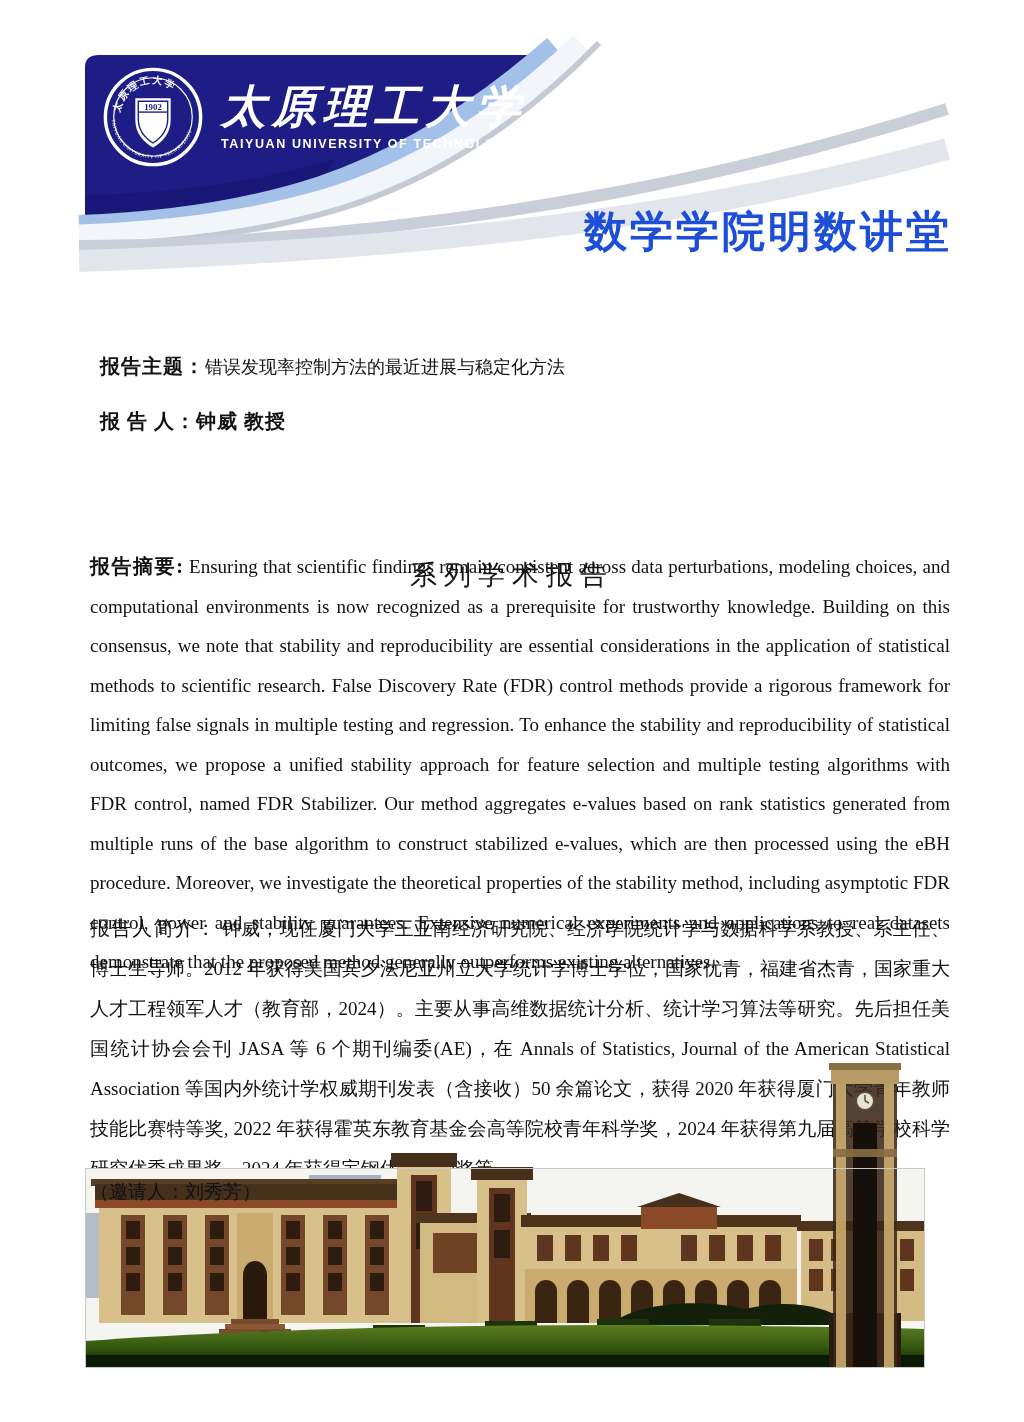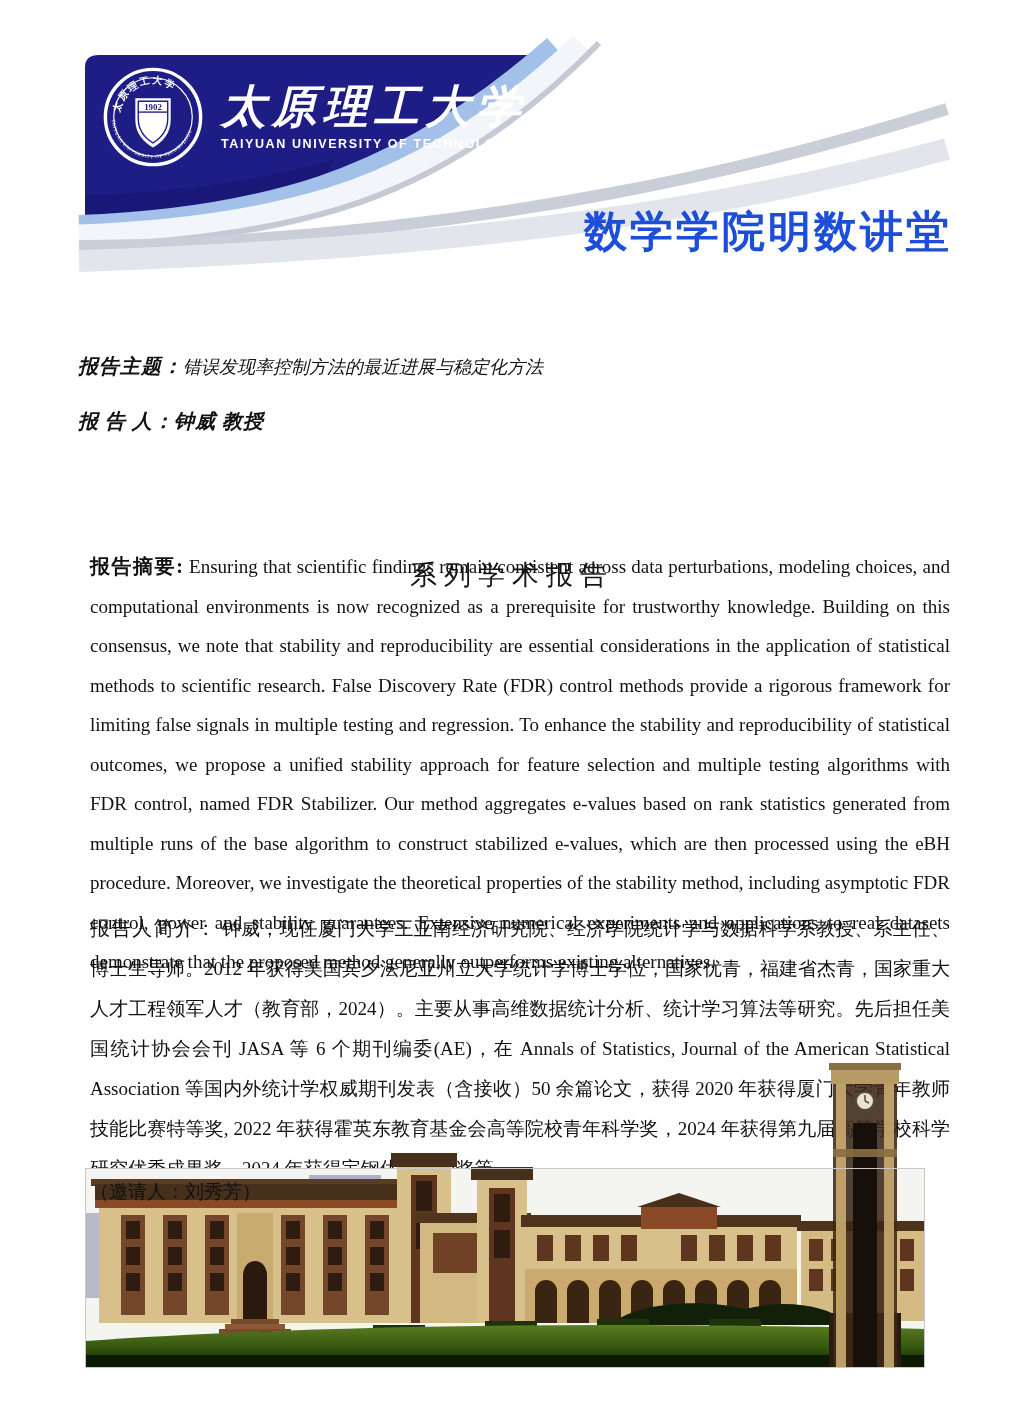--- a/index.html
+++ b/index.html
@@ -35,21 +35,21 @@
     font-size:43px;font-weight:bold;color:#1d4ed8;letter-spacing:3px;
     font-family:"DejaVu Sans",sans-serif;
     z-index:5;
   }
   
   .subtitle{
     margin:282px 16px 0 0;padding-top:0;
     position:absolute;left:0;top:275px;width:100%;
     text-align:center;font-size:27px;font-weight:400;letter-spacing:7px;color:#161616;
   }
-  .details{position:absolute;left:78px;top:352px;width:860px;font-style:italic;}
+  .details{position:absolute;left:100px;top:352px;width:860px;}
   .detail-row{margin:0 0 25px 0;font-size:18px;line-height:29px;white-space:nowrap;}
   .detail-row .lbl{font-size:20px;font-weight:bold;letter-spacing:1px;}
   .detail-row.bold-value .val{font-weight:bold;font-size:20px;letter-spacing:1px;}
   .detail-row .val{font-size:18px;}
   
   .abstract{
     position:absolute;left:90px;top:547px;width:860px;margin:0;
     font-size:19px;line-height:39.5px;text-align:justify;z-index:1;
   }
   .abstract .plabel{font-size:20px;font-weight:bold;letter-spacing:1px;}

